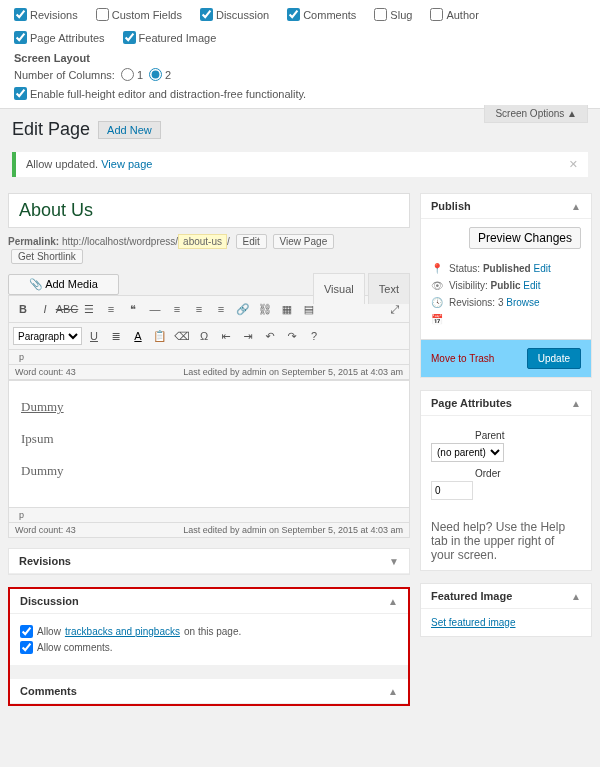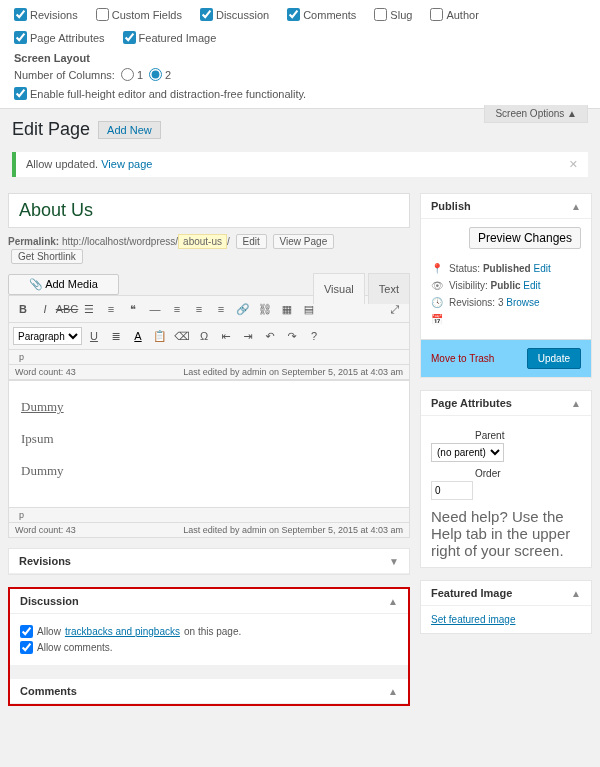--- a/index.html
+++ b/index.html
@@ -46,21 +46,21 @@
 .pub-icon { width: 12px; text-align: center; color: #888; }
 .pub-row a { color: #0073aa; text-decoration: none; }
 .pub-actions { display: flex; justify-content: space-between; align-items: center; border-top: 1px solid #ddd; padding: 8px 10px; background: #7dd3fc; }
 .trash-link { color: #a00; font-size: 10px; text-decoration: none; cursor: pointer; }
 .btn-primary { background: #0085ba; border: 1px solid #006799; color: #fff; padding: 4px 10px; font-size: 10px; border-radius: 2px; cursor: pointer; }
 .btn-secondary { background: #f7f7f7; border: 1px solid #ccc; padding: 3px 8px; font-size: 12px; border-radius: 2px; cursor: pointer; }
 .preview-row { text-align: right; padding: 8px 10px 0; }
 .side-label { font-size: 10px; margin: 6px 0 2px; color: #333; padding-left: 44px; }
 .side-select { font-size: 10px; padding: 2px 1px; border: 1px solid #ccc; background: #fff; }
 .side-input { width: 42px; border: 1px solid #ddd; padding: 3px; font-size: 10px; }
-.side-note { font-size: 15px; color: #666; margin-top: 8px; }
+.side-note { font-size: 12px; color: #666; margin-top: 20px; }
 .highlight-box { border: 2px solid #c00; }
 .disc-item { display: flex; align-items: center; gap: 4px; font-size: 10px; margin: 3px 0; }
 .disc-item a { color: #0073aa; }
 </style>
 </head>
 <body>
 
 <div class="screen-options-panel">
   <div class="checkbox-row" id="so-checkboxes">
       <label class="cb-item">

